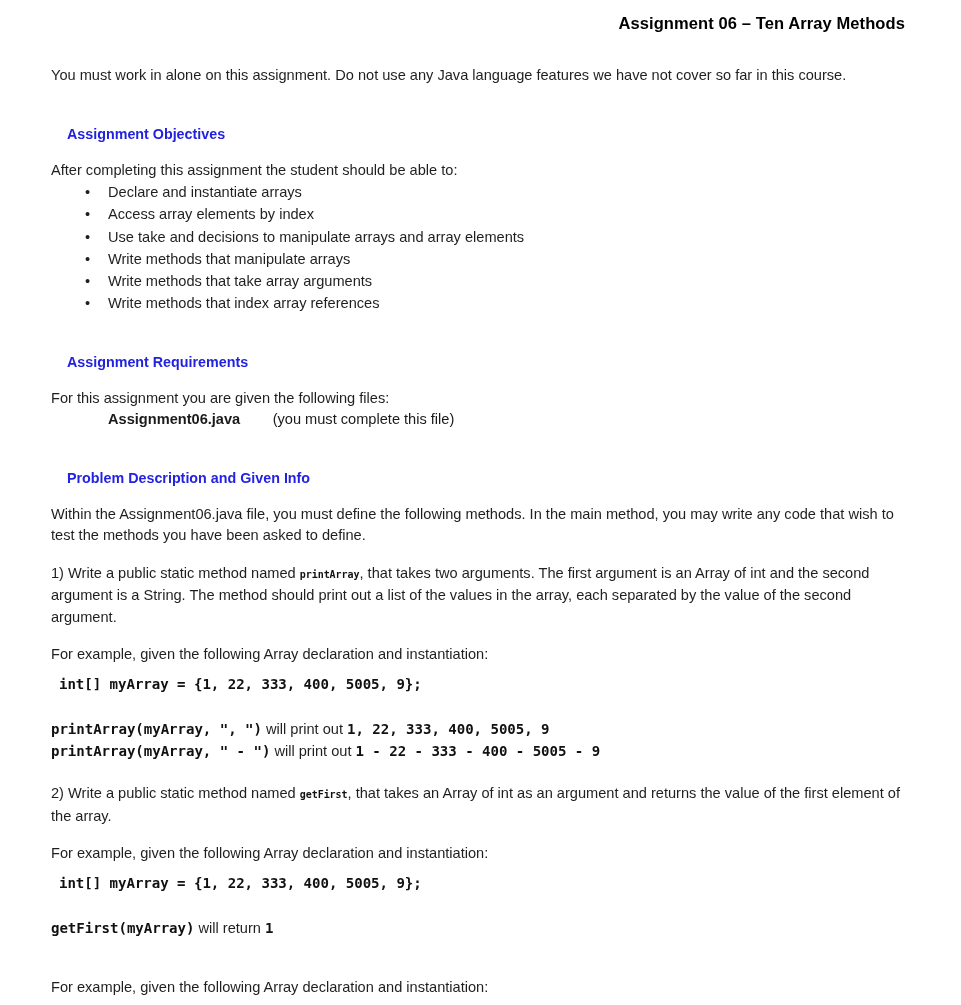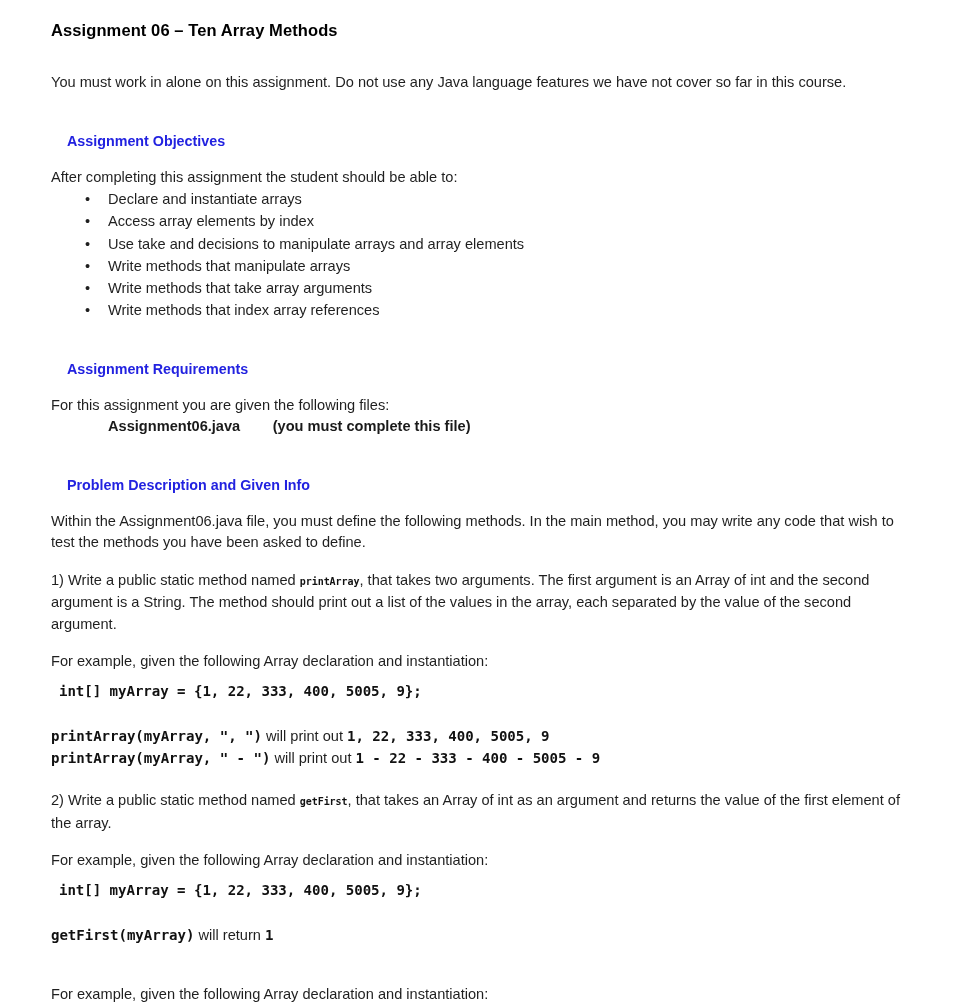--- a/index.html
+++ b/index.html
@@ -17,25 +17,25 @@
   .page {
     position: relative;
     width: 961px;
     height: 1005px;
     overflow: hidden;
     box-sizing: border-box;
     padding: 4px 50px 0 51px;
   }
 
   .doc-title {
-    text-align: left;
+    text-align: right;
     font-size: 16.5px;
     font-weight: bold;
     letter-spacing: 0.1px;
-    margin: 17px 0 0 0;
+    margin: 10px 0 0 0;
     padding-right: 6px;
     color: #000000;
   }
 
   .para {
     font-size: 14.6px;
     line-height: 21.5px;
     margin: 0;
     color: #1f1f1f;
   }
@@ -77,21 +77,21 @@
   .file-line {
     font-size: 14.6px;
     line-height: 21.5px;
     padding-left: 57px;
     white-space: pre;
   }
   .file-line .fname {
     font-weight: bold;
   }
   .file-line .fnote {
-    font-weight: bold;
+    font-weight: normal;
   }
 
   .code {
     font-family: "DejaVu Sans Mono", "Liberation Mono", monospace;
     font-size: 14.1px;
     font-weight: bold;
     line-height: 21.5px;
     color: #111111;
     letter-spacing: -0.05px;
     white-space: pre;

